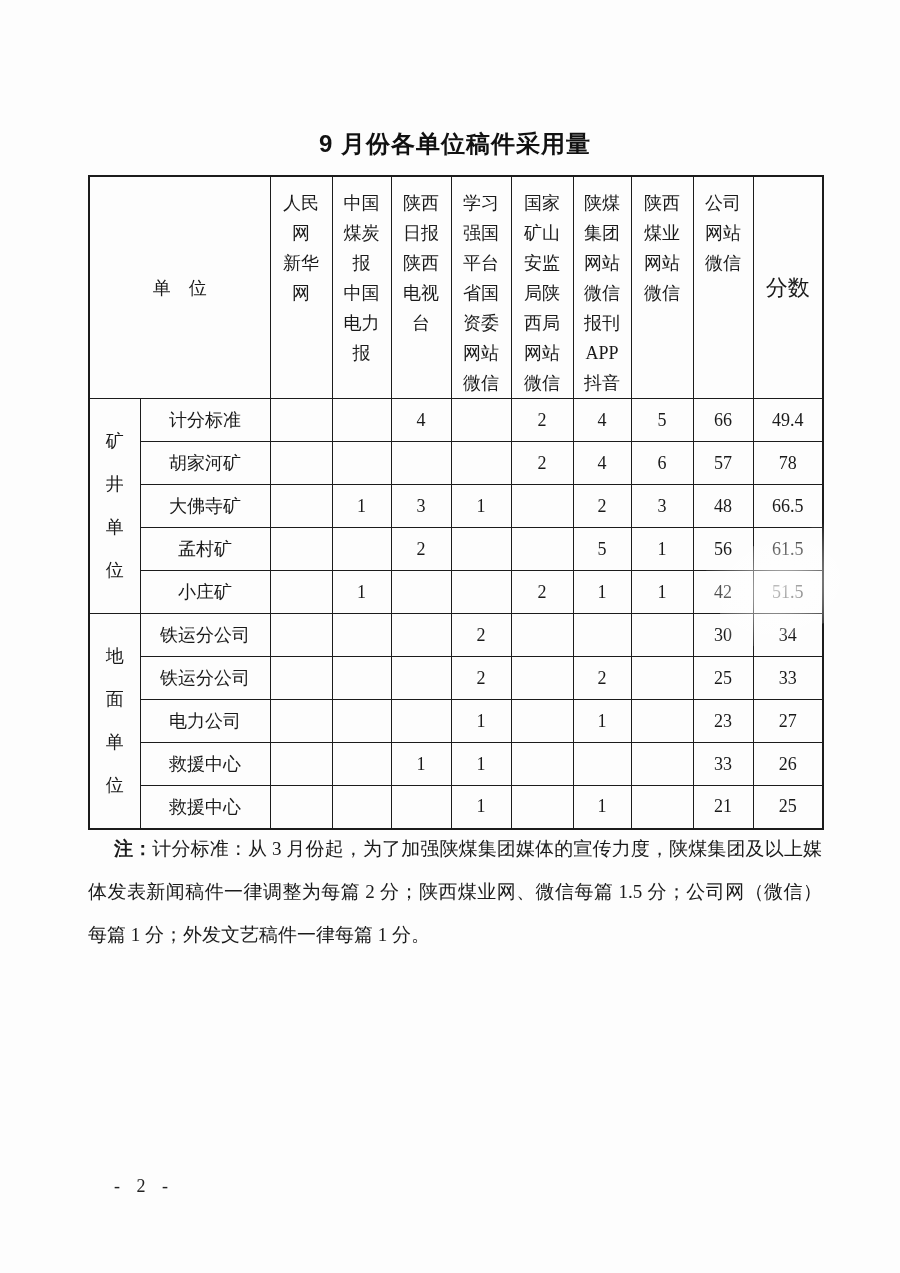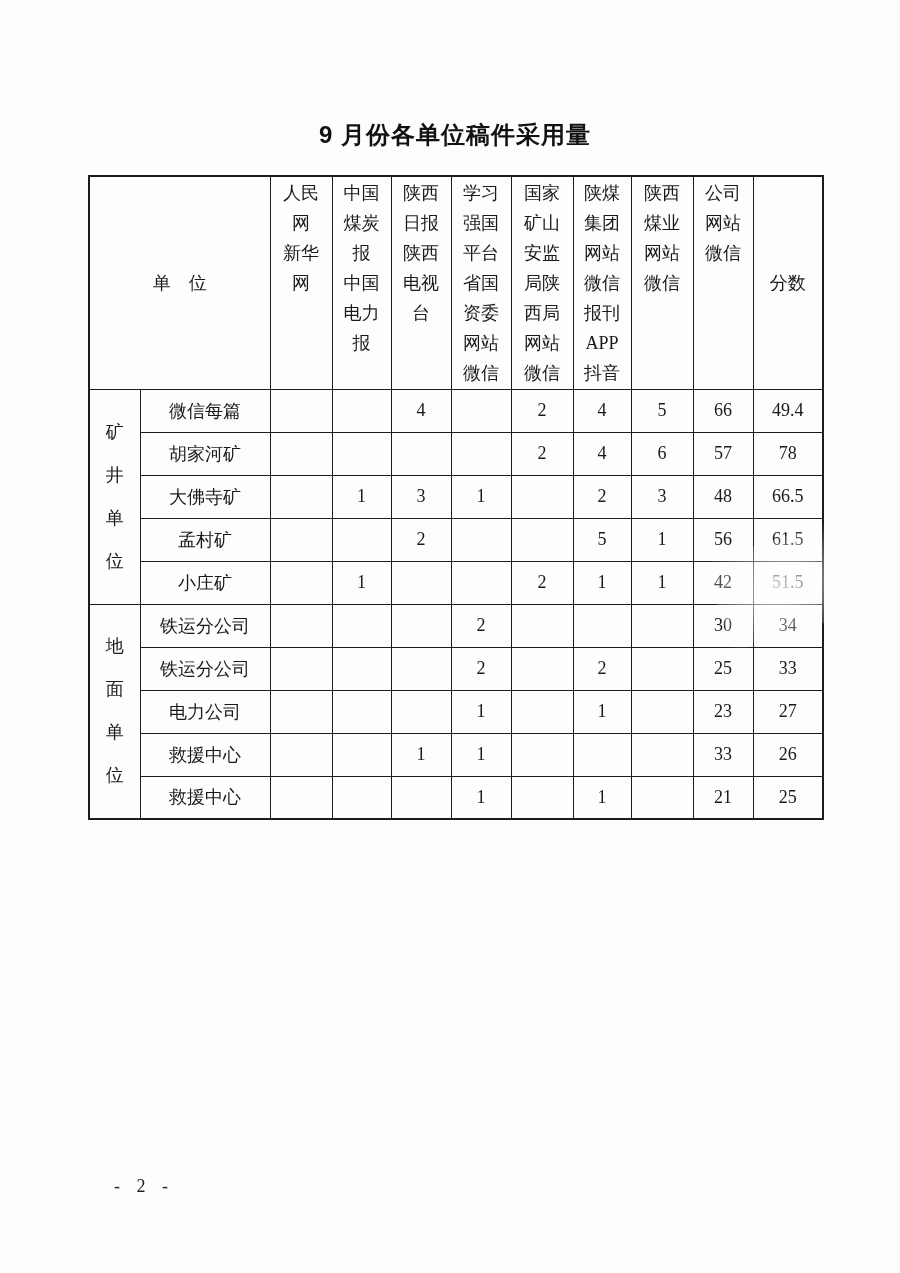--- a/index.html
+++ b/index.html
@@ -11,21 +11,21 @@
   .page {
     position: relative;
     width: 900px;
     height: 1273px;
     background: #fdfdfd;
     overflow: hidden;
   }
   .title {
     position: absolute;
     left: 88px;
-    top: 119px;
+    top: 128px;
     width: 734px;
     text-align: center;
     font-family: "Liberation Sans", "DejaVu Sans", sans-serif;
     font-weight: bold;
     font-size: 24px;
     letter-spacing: 1px;
     color: #111;
   }
   table.grid {
     position: absolute;
@@ -54,28 +54,28 @@
   col.c-m6 { width: 58px; }
   col.c-m7 { width: 62px; }
   col.c-m8 { width: 60px; }
   col.c-score { width: 70px; }
   .th-unit {
     vertical-align: middle;
     font-size: 18px;
   }
   .th-media {
     vertical-align: top;
-    padding-top: 1px;
+    padding-top: 11px;
     line-height: 30px;
     font-size: 18px;
     white-space: pre-line;
   }
   .th-score {
     vertical-align: middle;
-    font-size: 18px;
+    font-size: 22px;
   }
   .group-cell {
     vertical-align: middle;
     line-height: 43px;
     font-size: 18px;
     white-space: pre-line;
   }
   .unit-cell {
     vertical-align: middle;
     font-size: 18px;
@@ -185,21 +185,21 @@
 微信</th>
           <th class="th-score">分数</th>
         </tr>
     </thead>
     <tbody id="table-body">
         <tr>
           <th class="group-cell" rowspan="5">矿
 井
 单
 位</th>
-          <td class="unit-cell">微信每篇</td>
+          <td class="unit-cell">计分标准</td>
           <td class="val-cell"></td>
           <td class="val-cell"></td>
           <td class="val-cell">4</td>
           <td class="val-cell"></td>
           <td class="val-cell">2</td>
           <td class="val-cell">4</td>
           <td class="val-cell">5</td>
           <td class="val-cell">66</td>
           <td class="score-cell">49.4</td>
         </tr>
@@ -313,16 +313,17 @@
           <td class="val-cell">1</td>
           <td class="val-cell"></td>
           <td class="val-cell">21</td>
           <td class="score-cell">25</td>
         </tr>
       </tbody>
   </table>
 
   <div class="artifact"></div>
 
+  <p class="note"><span class="note-label">注：</span><span>计分标准：从 3 月份起，为了加强陕煤集团媒体的宣传力度，陕煤集团及以上媒体发表新闻稿件一律调整为每篇 2 分；陕西煤业网、微信每篇 1.5 分；公司网（微信）每篇 1 分；外发文艺稿件一律每篇 1 分。</span></p>
 
   <div class="page-number">- 2 -</div>
 
 </div>
 
 </body></html>

